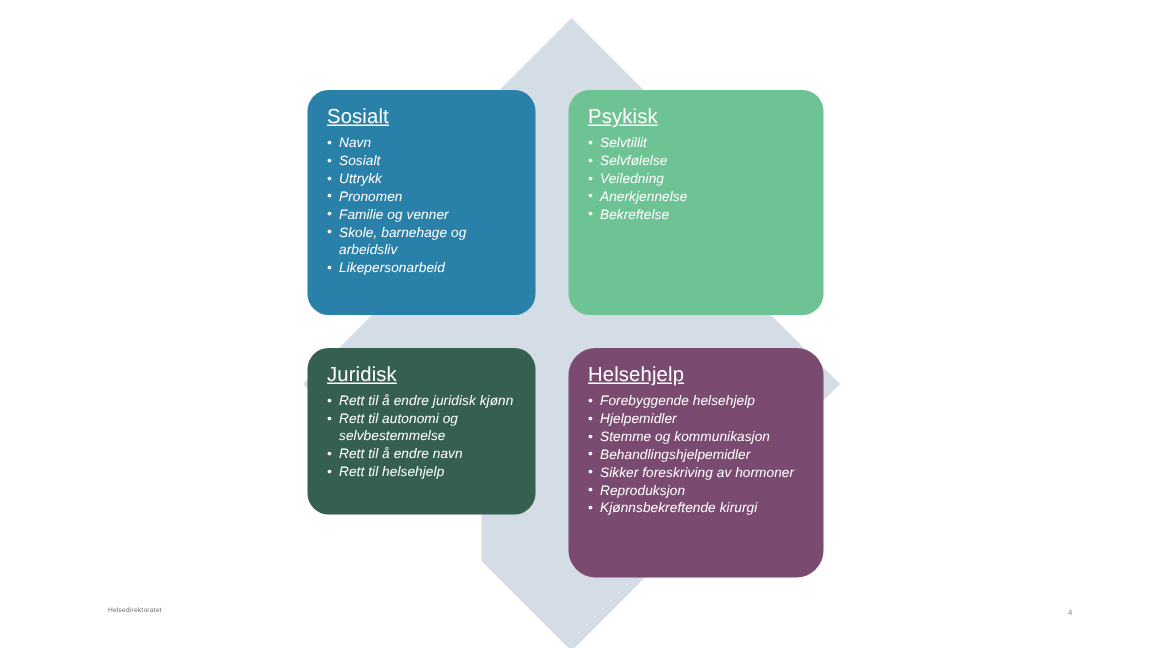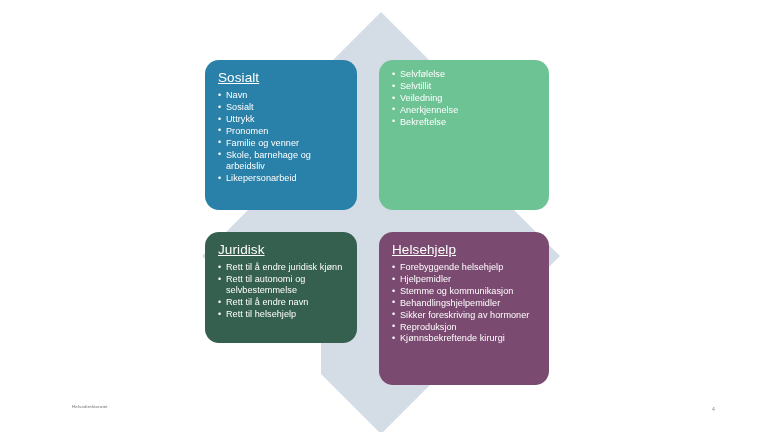--- a/index.html
+++ b/index.html
@@ -58,34 +58,35 @@
   }
   .quad-list li {
     color: #ffffff;
     font-size: 9.1px;
     line-height: 11.4px;
     font-weight: 400;
     padding-left: 8px;
     position: relative;
     margin-bottom: 0.5px;
     letter-spacing: 0.05px;
+    font-style: italic;
   }
   .quad-list li::before {
     content: "\2022";
     position: absolute;
     left: 0;
     top: -0.3px;
     font-size: 9px;
     line-height: 11.4px;
   }
 
   #quad-sosialt   { left: 205px; top: 60px;  width: 152px; height: 150px; }
   #quad-psykisk   { left: 379px; top: 60px;  width: 170px; height: 150px; }
   #quad-juridisk  { left: 205px; top: 232px; width: 152px; height: 111px; }
-  #quad-helsehjelp{ left: 379px; top: 232px; width: 170px; height: 153px; }
+  #quad-helsehjelp{ left: 379px; top: 232px; width: 170px; height: 153px; border-radius: 18px; }
 
   
   #footer-logo {
     position: absolute;
     left: 72px;
     top: 404px;
     font-size: 4.4px;
     line-height: 6px;
     color: #6d6d6d;
     letter-spacing: 0.15px;
@@ -133,23 +134,24 @@
       <li>Sosialt</li>
       <li>Uttrykk</li>
       <li>Pronomen</li>
       <li>Familie og venner</li>
       <li>Skole, barnehage og arbeidsliv</li>
       <li>Likepersonarbeid</li>
     </ul>
   </div>
 
   <div class="quad" id="quad-psykisk" style="background:#6ec395;">
+    <div class="quad-title">Psykisk</div>
     <ul class="quad-list">
+      <li>Selvtillit</li>
       <li>Selvfølelse</li>
-      <li>Selvtillit</li>
       <li>Veiledning</li>
       <li>Anerkjennelse</li>
       <li>Bekreftelse</li>
     </ul>
   </div>
 
   <div class="quad" id="quad-juridisk" style="background:#35604f;">
     <div class="quad-title">Juridisk</div>
     <ul class="quad-list">
       <li>Rett til å endre juridisk kjønn</li>

